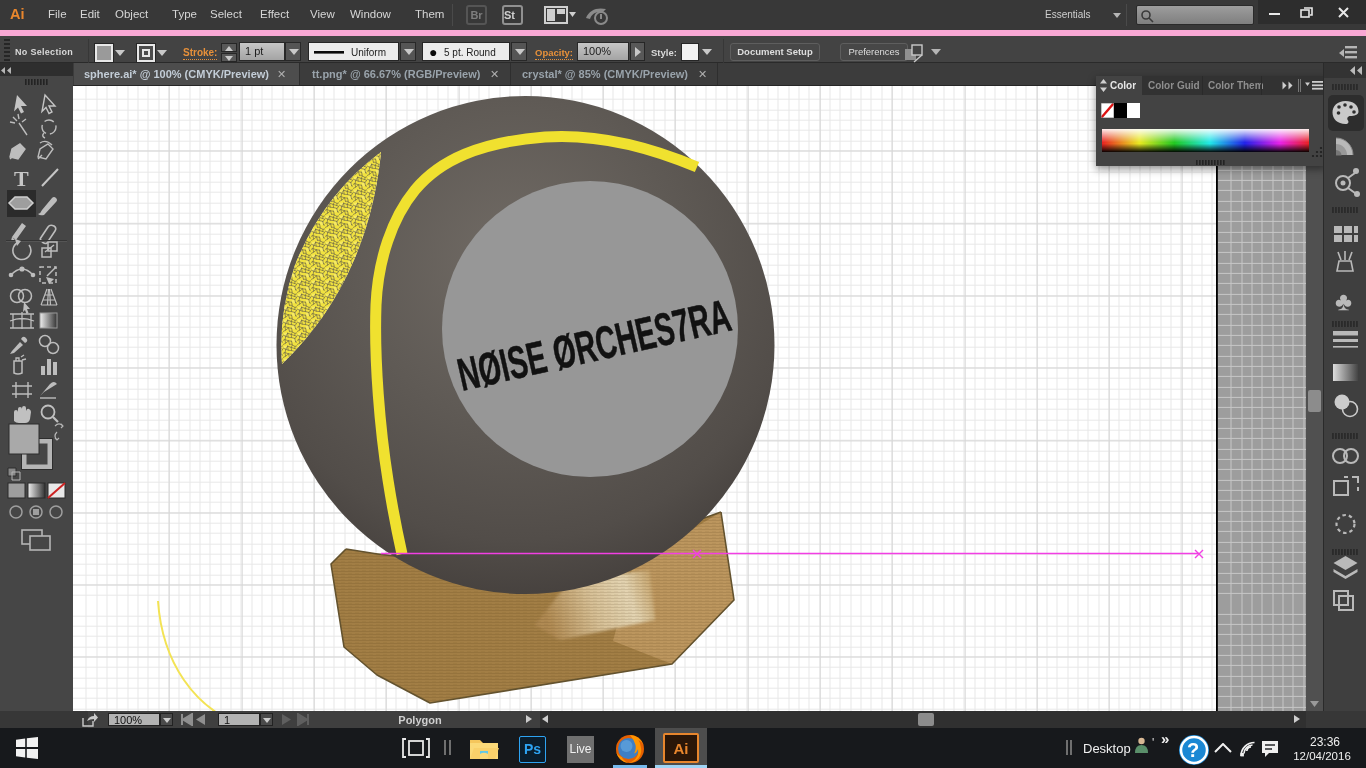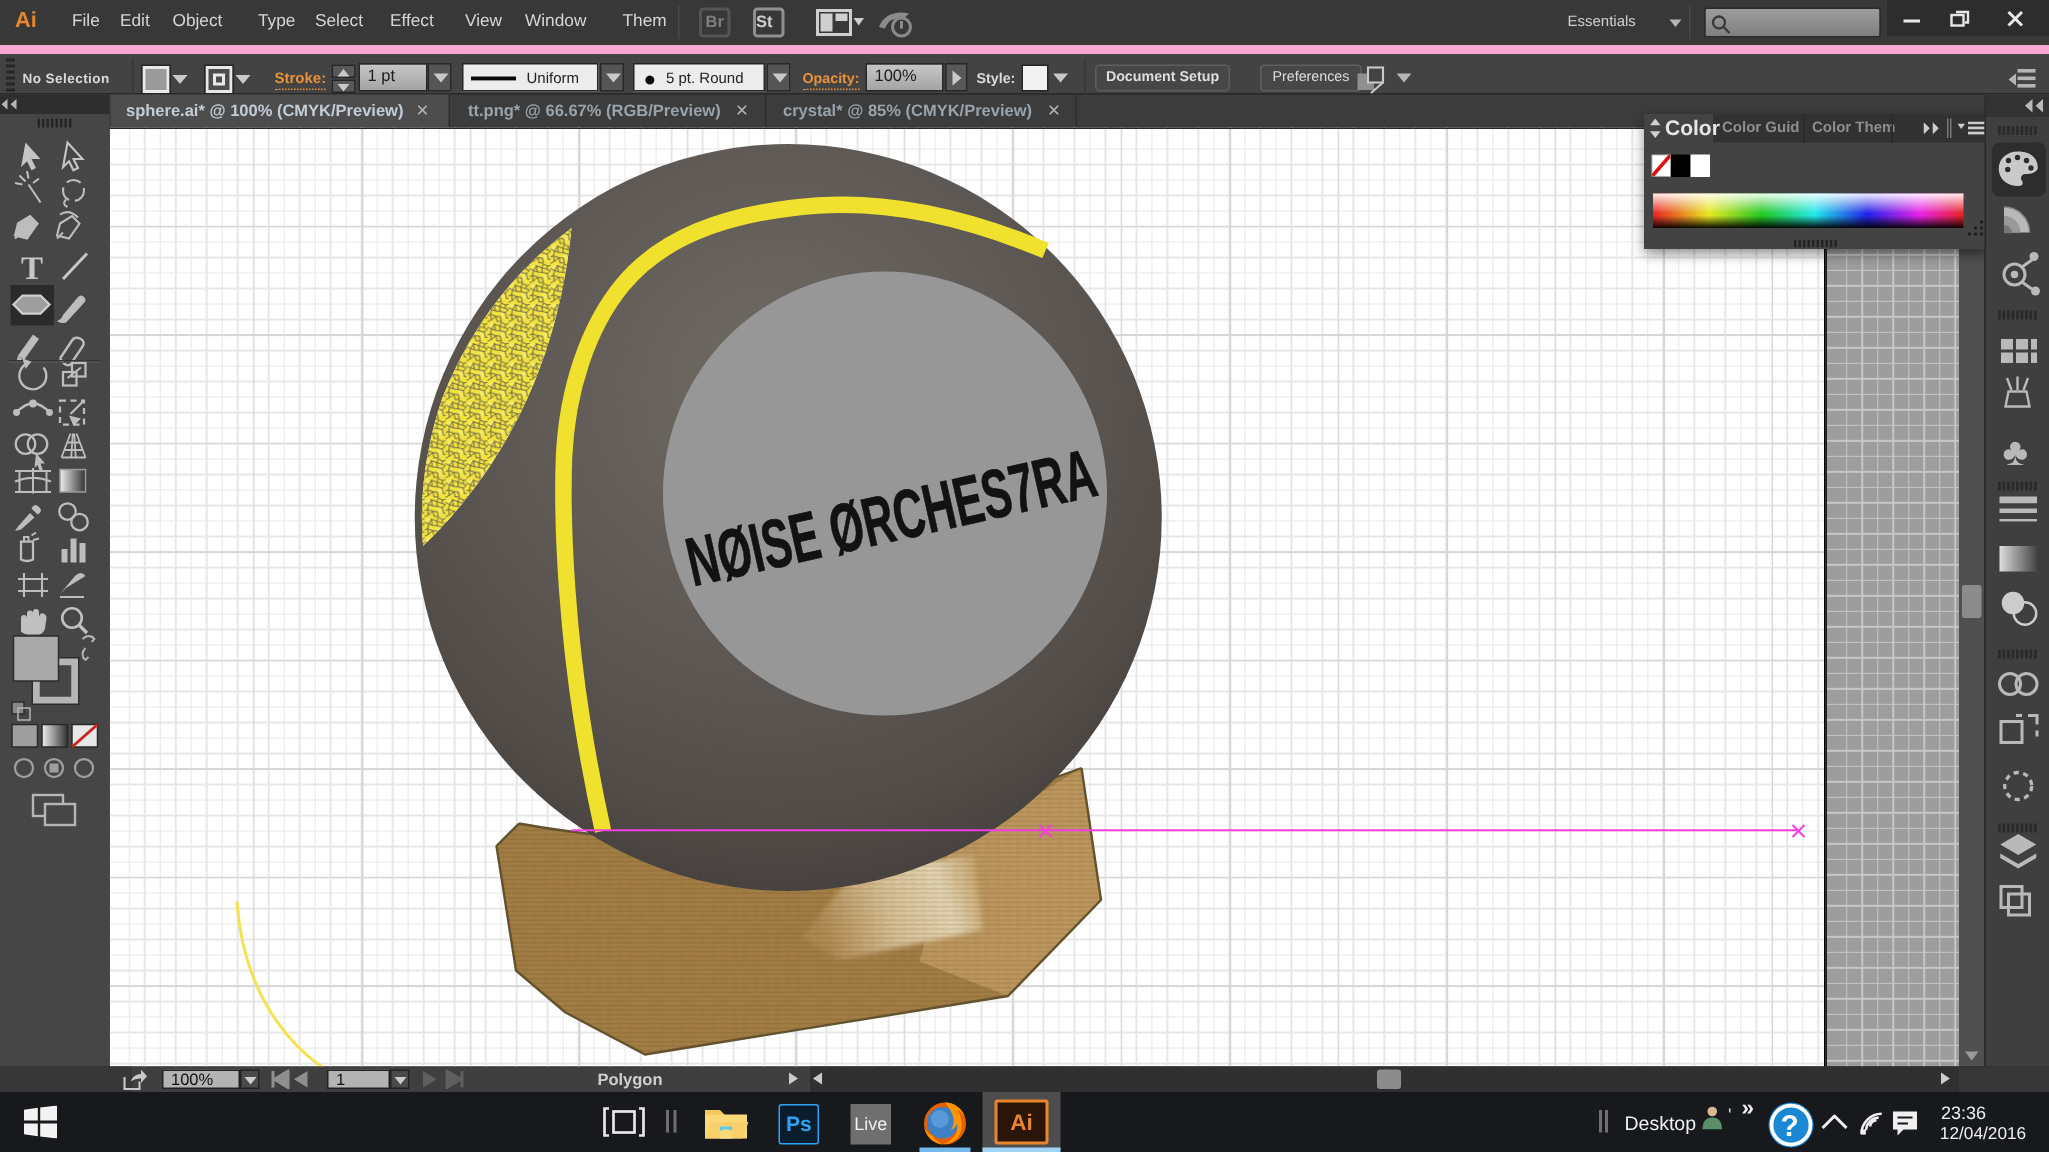--- a/index.html
+++ b/index.html
@@ -401,21 +401,21 @@
       <defs>
         <linearGradient id="gtool" x1="0" y1="0" x2="1" y2="0">
           <stop offset="0" stop-color="#eee"></stop>
             <stop offset="1" stop-color="#333"></stop>
         </linearGradient>
       </defs>
     </svg>
   </div>
   <div id="colorpanel" class="abs">
     <div style="position:absolute;left:0;top:0;width:230px;height:19px;background:#323232">
-      <div style="position:absolute;left:0;top:0;width:46px;height:19px;background:#434343;color:#e6e6e6;font-size:14px;font-weight:bold;line-height:19px">
+      <div style="position:absolute;left:0;top:0;width:46px;height:19px;background:#434343;color:#e6e6e6;font-size:10px;font-weight:bold;line-height:19px">
         <svg width="9" height="13" style="position:absolute;left:3px;top:3px">
             <path d="M4.5 0 l3.5 4.5 h-7 z M4.5 13 l-3.5 -4.5 h7 z" fill="#d0d0d0"></path>
           </svg>
         <span style="position:absolute;left:14px">Color</span>
       </div>
       <div style="position:absolute;left:52px;top:0;color:#8e8e8e;font-size:10px;font-weight:bold;line-height:19px">Color Guid</div>
       <div style="position:absolute;left:112px;top:0;color:#8e8e8e;font-size:10px;font-weight:bold;line-height:19px">Color Them</div>
       <div style="position:absolute;left:106px;top:0;height:19px;border-left:1px solid #2a2a2a"></div>
       <div style="position:absolute;left:165px;top:0;height:19px;border-left:1px solid #2a2a2a"></div>
       <svg width="13" height="9" style="position:absolute;left:186px;top:5px">
@@ -670,16 +670,16 @@
       </g>
       <rect x="2.5" y="13" width="3.4" height="3.4" fill="#f0f0f0"></rect>
     </svg>
     <svg width="18" height="17" style="position:absolute;left:1261px;top:12px" viewBox="0 0 18 17">
       <path d="M1 1 h16 v12 h-9 l-4 4 v-4 h-3 Z" fill="#f0f0f0"></path>
       <g stroke="#17191c" stroke-width="1.4">
           <line x1="4" y1="5" x2="14" y2="5"></line>
           <line x1="4" y1="9" x2="11" y2="9"></line>
         </g>
     </svg>
-    <div style="position:absolute;left:1294px;top:7px;width:62px;text-align:left;color:#f0f0f0;font-size:12px">23:36</div>
+    <div style="position:absolute;left:1294px;top:7px;width:62px;text-align:center;color:#f0f0f0;font-size:12px">23:36</div>
     <div style="position:absolute;left:1284px;top:22px;width:76px;text-align:center;color:#f0f0f0;font-size:11.5px">12/04/2016</div>
   </div>
 </div>
 
 </body></html>

